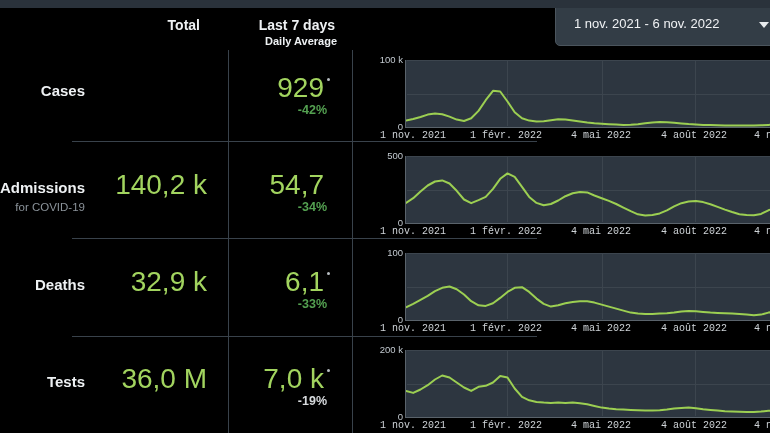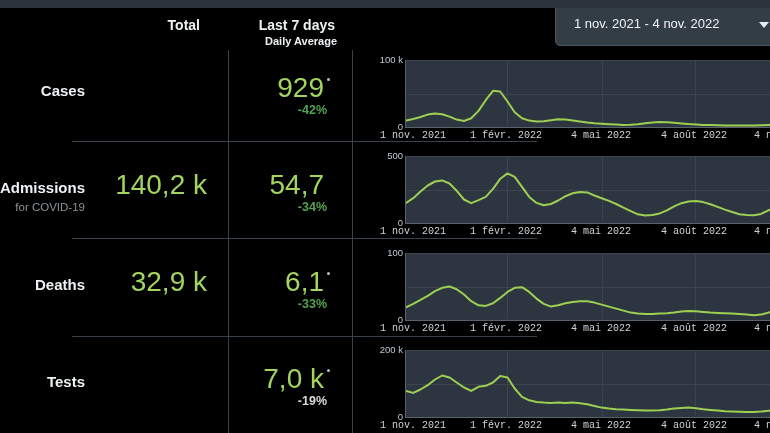--- a/index.html
+++ b/index.html
@@ -51,21 +51,21 @@
 </head>
 <body>
 
 <div class="page">
 
   <div class="h-total">Total</div>
   <div class="h-last7">Last 7 days</div>
   <div class="h-davg">Daily Average</div>
 
   <div class="datebox">
-    <span class="dlabel">1 nov. 2021 - 4 nov. 2022</span>
+    <span class="dlabel">1 nov. 2021 - 6 nov. 2022</span>
     <span class="chevron"></span>
   </div>
 
   <div class="vdiv c1"></div>
   <div class="vdiv c2"></div>
   <div class="hdiv d0"></div>
   <div class="hdiv d1"></div>
   <div class="hdiv d2"></div>
   <div class="hdiv d3"></div>
 
@@ -87,20 +87,21 @@
   <div class="row r2">
     <div class="rlabel">Deaths</div>
     <div class="value total" style="color: rgb(162, 212, 95);">32,9 k</div>
     <div class="value daily" style="color: rgb(162, 212, 95);">6,1</div>
     <span class="note-dot"></span>
     <div class="pct" style="color: rgb(84, 161, 81);">-33%</div>
   </div>
 
   <div class="row r3">
     <div class="rlabel">Tests</div>
+    <div class="value total" style="color: rgb(162, 212, 95);">36,0 M</div>
     <div class="value daily" style="color: rgb(162, 212, 95);">7,0 k</div>
     <span class="note-dot"></span>
     <div class="pct neutral" style="color: rgb(215, 218, 221);">-19%</div>
   </div>
 
   <div id="charts">
       <div class="yl" style="right: 367px; top: 46px;">100 k</div>
       <div class="yl" style="right: 367px; top: 113px;">0</div>
       <div class="plot" style="top: 52px; height: 68px;">
         <div class="gl-h" style="top: 0px;"></div>

